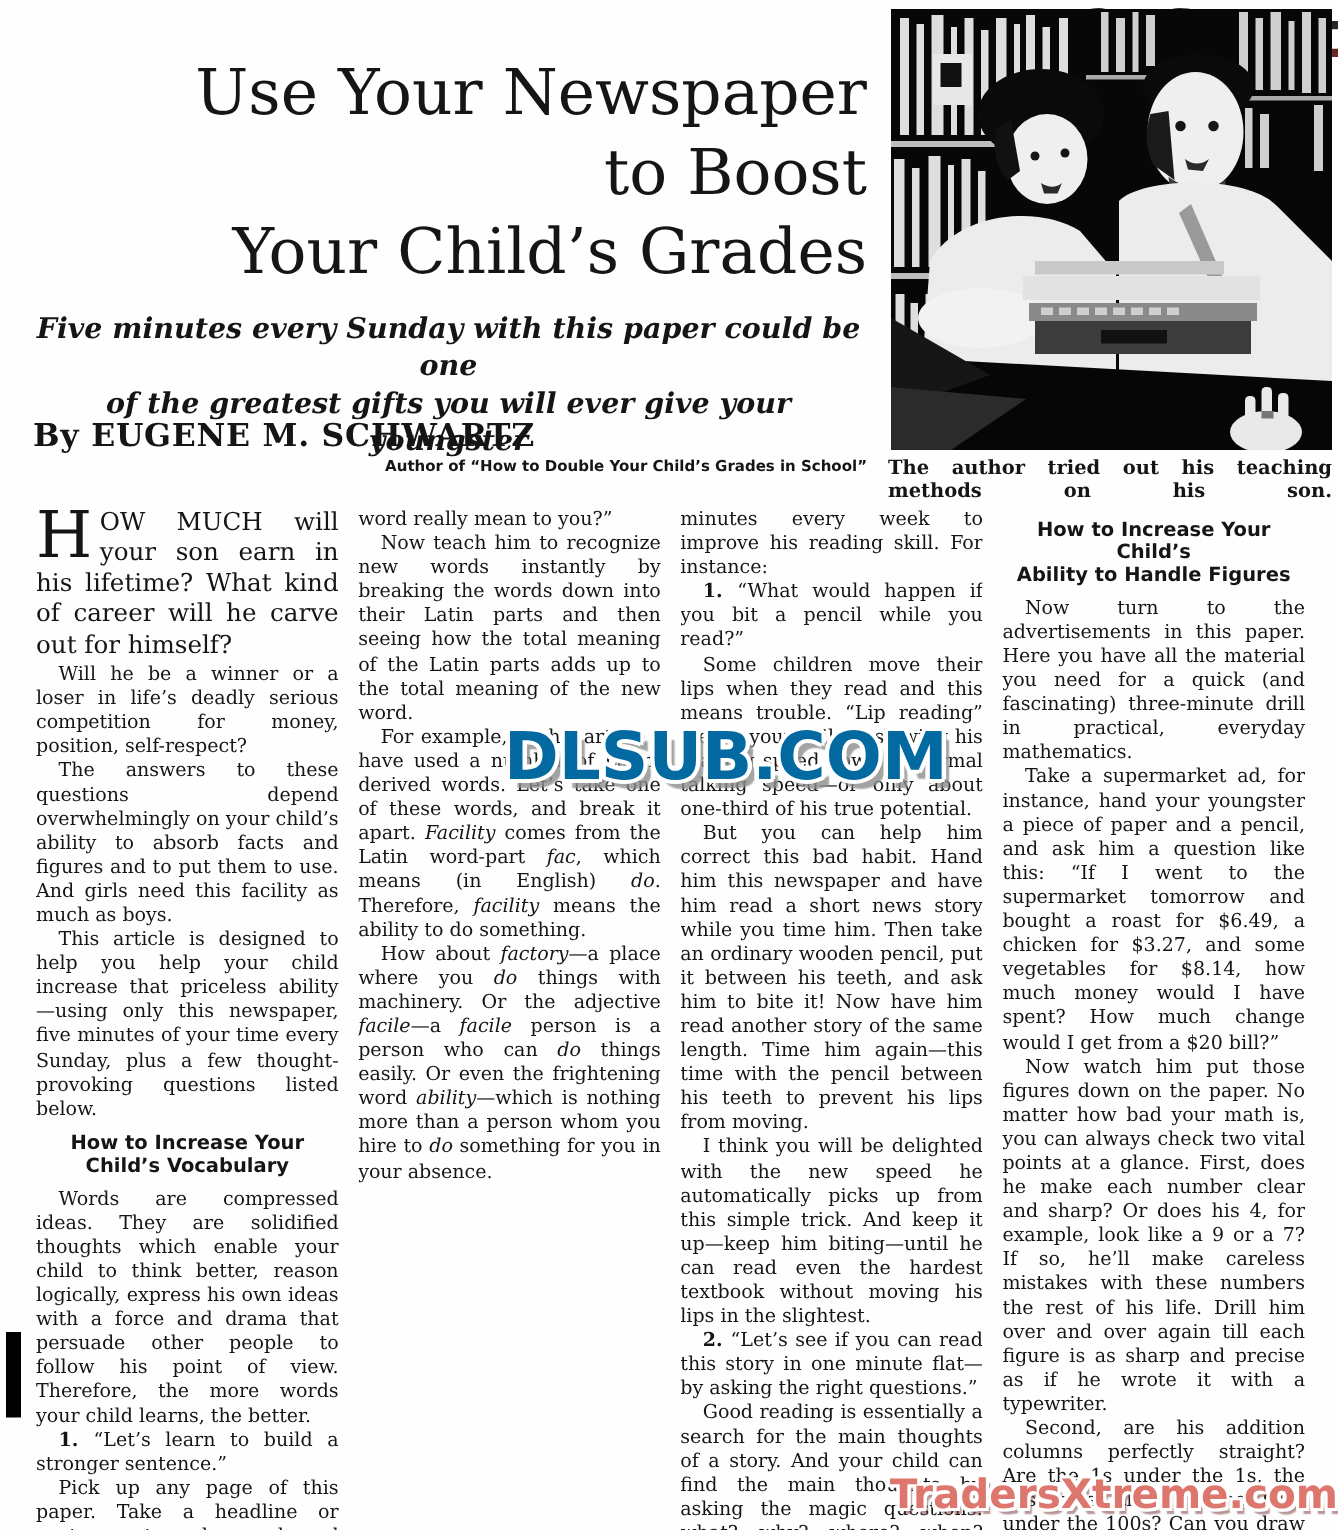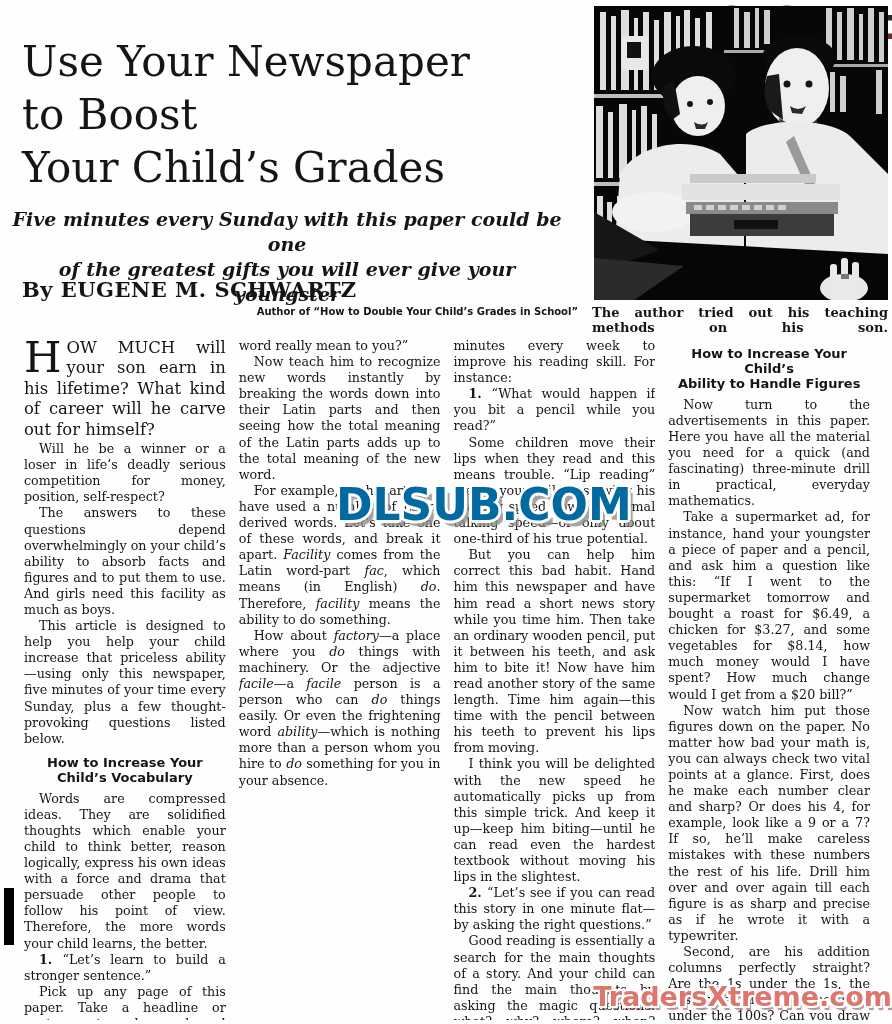--- a/index.html
+++ b/index.html
@@ -1,22 +1,22 @@
 <!DOCTYPE html>
 <html><head>
 <meta charset="utf-8">
 <style>
   html,body{margin:0;padding:0;background:#ffffff;}
   .page{position:relative;width:892px;height:1024px;background:#fefefe;overflow:hidden;
         font-family:"DejaVu Serif","Liberation Serif",serif;color:#151515;}
 
   
-  .title{position:absolute;left:22px;top:36px;width:556px;text-align:left;
+  .title{position:absolute;left:22px;top:36px;width:556px;text-align:right;
          font-size:42px;line-height:1.26;font-weight:400;letter-spacing:0;}
-  .subtitle{position:absolute;left:4px;top:207px;width:566px;text-align:center;
+  .subtitle{position:absolute;left:16px;top:207px;width:566px;text-align:center;
          font-style:italic;font-weight:700;font-size:19px;line-height:1.32;}
   .byline{position:absolute;left:22px;top:277px;width:556px;text-align:left;
          font-weight:700;font-size:21px;letter-spacing:.5px;}
   .author-note{position:absolute;left:22px;top:306px;width:556px;text-align:right;
          font-family:"DejaVu Sans","Liberation Sans",sans-serif;font-weight:700;font-size:10px;}
 
   
   .photo{position:absolute;left:594px;top:6px;width:294px;height:294px;margin:0;background:#050505;}
   .photo svg{display:block;width:100%;height:100%;}
   .photo-caption{position:absolute;left:592px;top:305px;width:296px;

